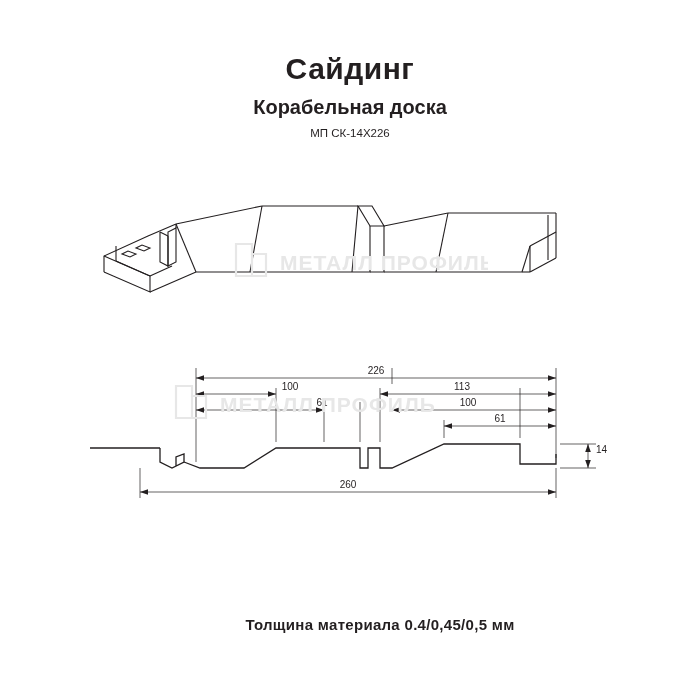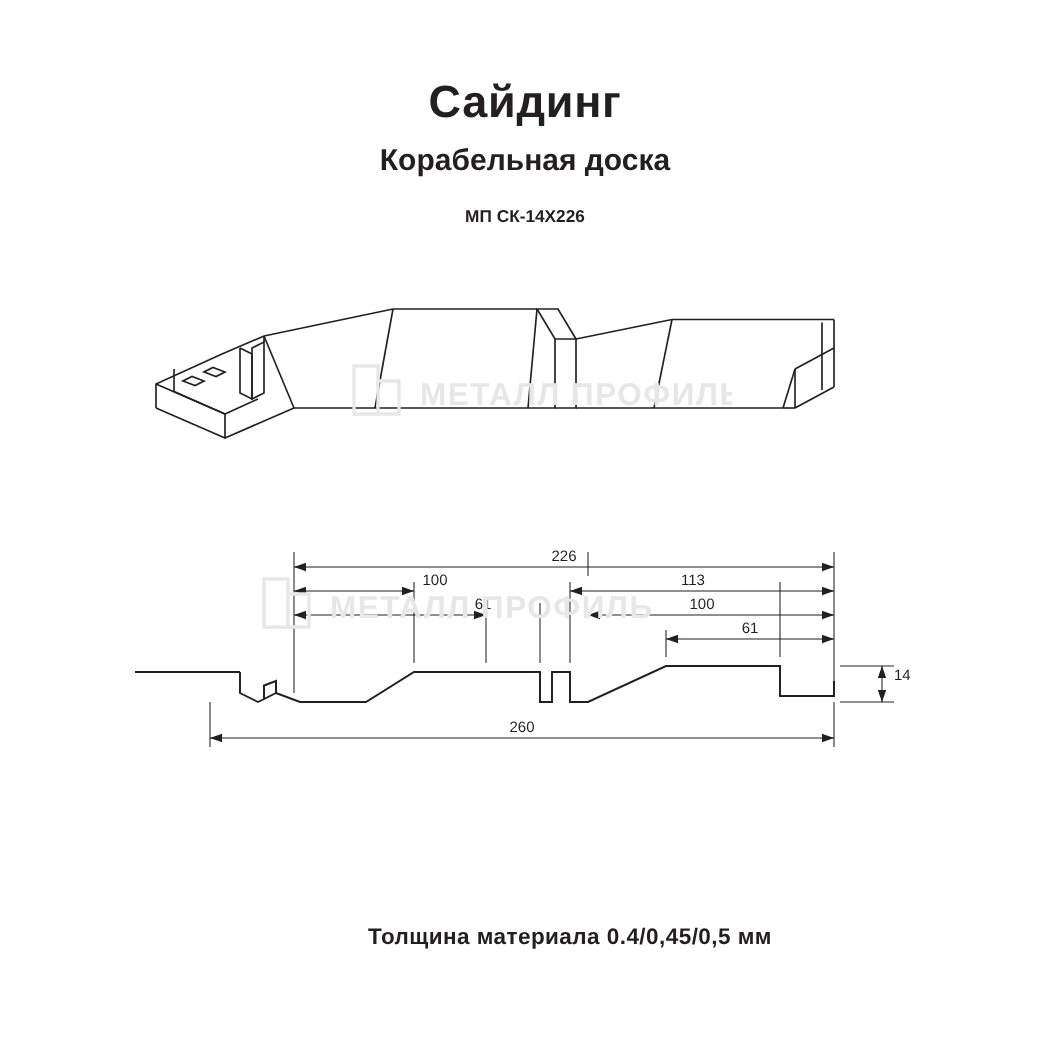--- a/index.html
+++ b/index.html
@@ -36,22 +36,22 @@
   }
   .subtitle {
     font-size: 20px;
     font-weight: bold;
     margin: 0;
     padding-top: 12px;
     line-height: 18px;
   }
   .code {
     font-size: 11.5px;
-    font-weight: bold;
-    margin: 12px;
+    font-weight: normal;
+    margin: 0;
     padding-top: 10px;
     line-height: 14px;
   }
   .footer {
     position: absolute;
     top: 616px;
     left: 0;
     width: 700px;
     text-align: center;
     font-size: 15px;

